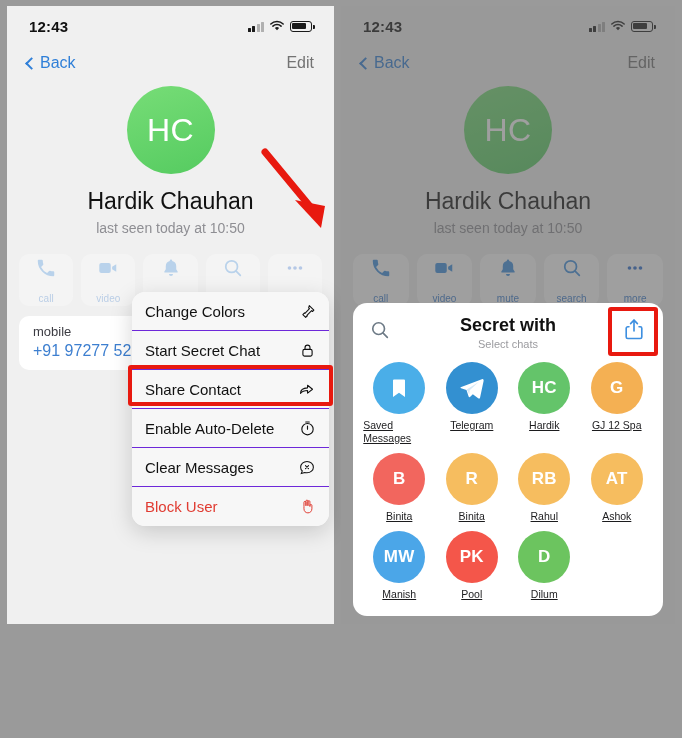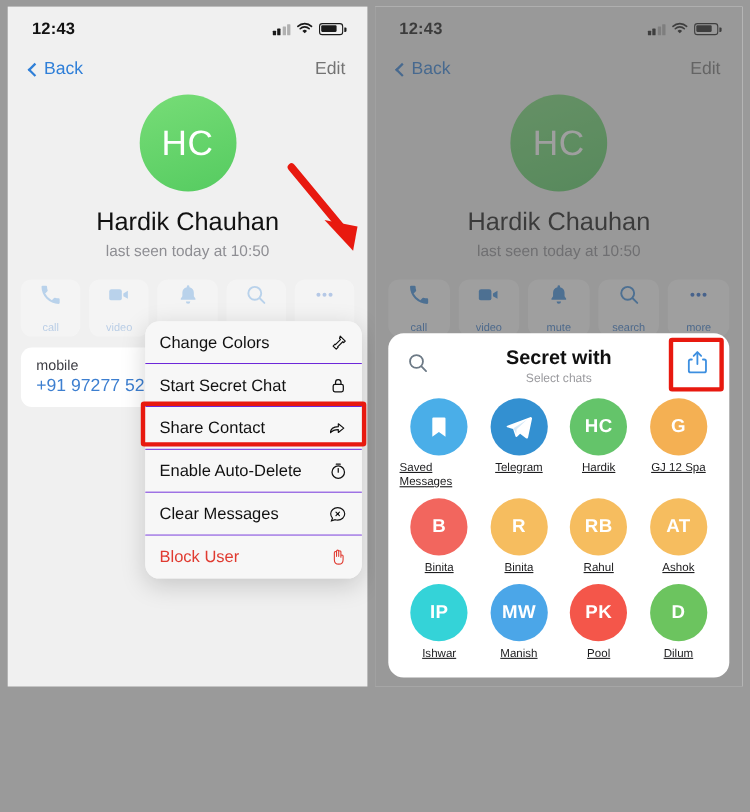--- a/index.html
+++ b/index.html
@@ -449,24 +449,20 @@
           <div class="cell">
             <div class="av" style="background:#f6bd5f">RB</div>
             <div class="cname">Rahul</div>
           </div>
 
           <div class="cell">
             <div class="av" style="background:#f6bd5f">AT</div>
             <div class="cname">Ashok</div>
           </div>
 
-          <div class="cell">
-            <div class="av" style="background:#34d3d8">IP</div>
-            <div class="cname">Ishwar</div>
-          </div>
 
           <div class="cell">
             <div class="av" style="background:#4ba6e8">MW</div>
             <div class="cname">Manish</div>
           </div>
 
           <div class="cell">
             <div class="av" style="background:#f4564a">PK</div>
             <div class="cname">Pool</div>
           </div>

